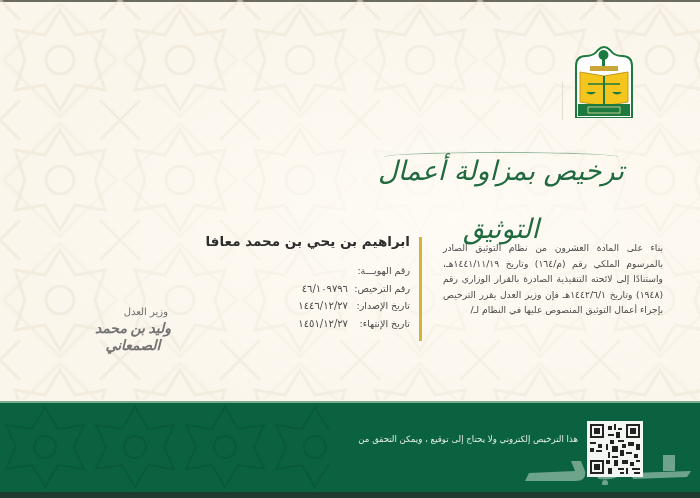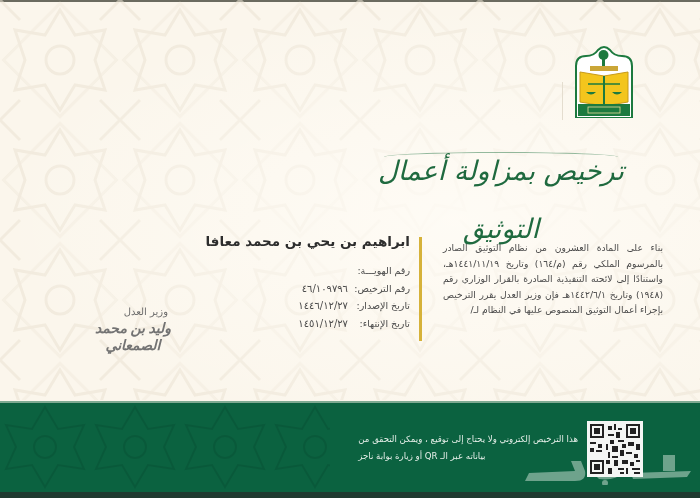--- a/index.html
+++ b/index.html
@@ -48,21 +48,21 @@
   .sig-name { position: absolute; left: 78px; top: 320px; width: 110px; text-align: center;
     direction: rtl; font-size: 14px; color: #737373; font-family: Liberation Serif, serif;
     font-style: italic; font-weight: bold; }
 
   
   .footer { position: absolute; left: 0; top: 401px; width: 700px; height: 97px; background: #0b6240; overflow: hidden; }
   .footer-top { position: absolute; left: 0; top: 0; width: 700px; height: 2px; background: #7faa92; }
   .footer-bottom { position: absolute; left: 0; top: 91px; width: 700px; height: 6px; background: #1f3a30; }
   .footer-pattern { position: absolute; left: 0; top: 0; width: 700px; height: 91px; opacity: .35; }
   .qr { position: absolute; left: 587px; top: 20px; width: 56px; height: 56px; background: #f4f6f4; padding: 3px; }
-  .footer-text { position: absolute; right: 122px; top: 30px; direction: rtl; text-align: left;
+  .footer-text { position: absolute; right: 122px; top: 30px; direction: rtl; text-align: right;
     font-size: 8.6px; line-height: 17px; color: #e6efe9; }
   .watermark { position: absolute; left: 515px; top: 46px; width: 180px; height: 38px; }
 </style>
 </head>
 <body>
 
 <div class="topline"></div>
 
 <svg class="pattern" viewBox="0 0 700 400" xmlns="http://www.w3.org/2000/svg">
   <defs>
@@ -152,16 +152,15 @@
       <g fill="#222">
         <path d="M0,0h7v7h-7zM1,1v5h5v-5zM2,2h3v3h-3z"></path>
         <path d="M18,0h7v7h-7zM19,1v5h5v-5zM20,2h3v3h-3z"></path>
         <path d="M0,18h7v7h-7zM1,19v5h5v-5zM2,20h3v3h-3z"></path>
         <path d="M9,1h2v2h-2zM12,0h1v3h-1zM14,2h2v1h-2zM9,5h3v1h-3zM13,4h2v3h-2zM10,8h2v2h-2zM14,8h3v1h-3zM8,10h1v3h-1zM0,9h3v1h-3zM4,10h2v2h-2zM11,11h3v3h-3zM16,10h2v2h-2zM19,9h3v2h-3zM23,10h2v3h-2zM0,12h2v2h-2zM3,13h3v1h-3zM9,14h1v3h-1zM15,13h2v3h-2zM18,14h3v1h-3zM22,15h2v2h-2zM11,16h3v1h-3zM8,18h2v2h-2zM12,18h2v3h-2zM16,18h3v2h-3zM20,19h2v2h-2zM23,18h2v1h-2zM9,22h2v3h-2zM14,22h3v1h-3zM18,22h1v3h-1zM21,22h4v1h-4zM15,24h2v1h-2zM22,24h3v1h-3z"></path>
       </g>
     </svg>
   </div>
   <div class="footer-text">
     <div>هذا الترخيص إلكتروني ولا يحتاج إلى توقيع ، ويمكن التحقق من</div>
-    <div>بياناته عبر الـ QR أو زيارة بوابة ناجز</div>
   </div>
   <div class="footer-bottom"></div>
 </div>
 
 </body></html>

